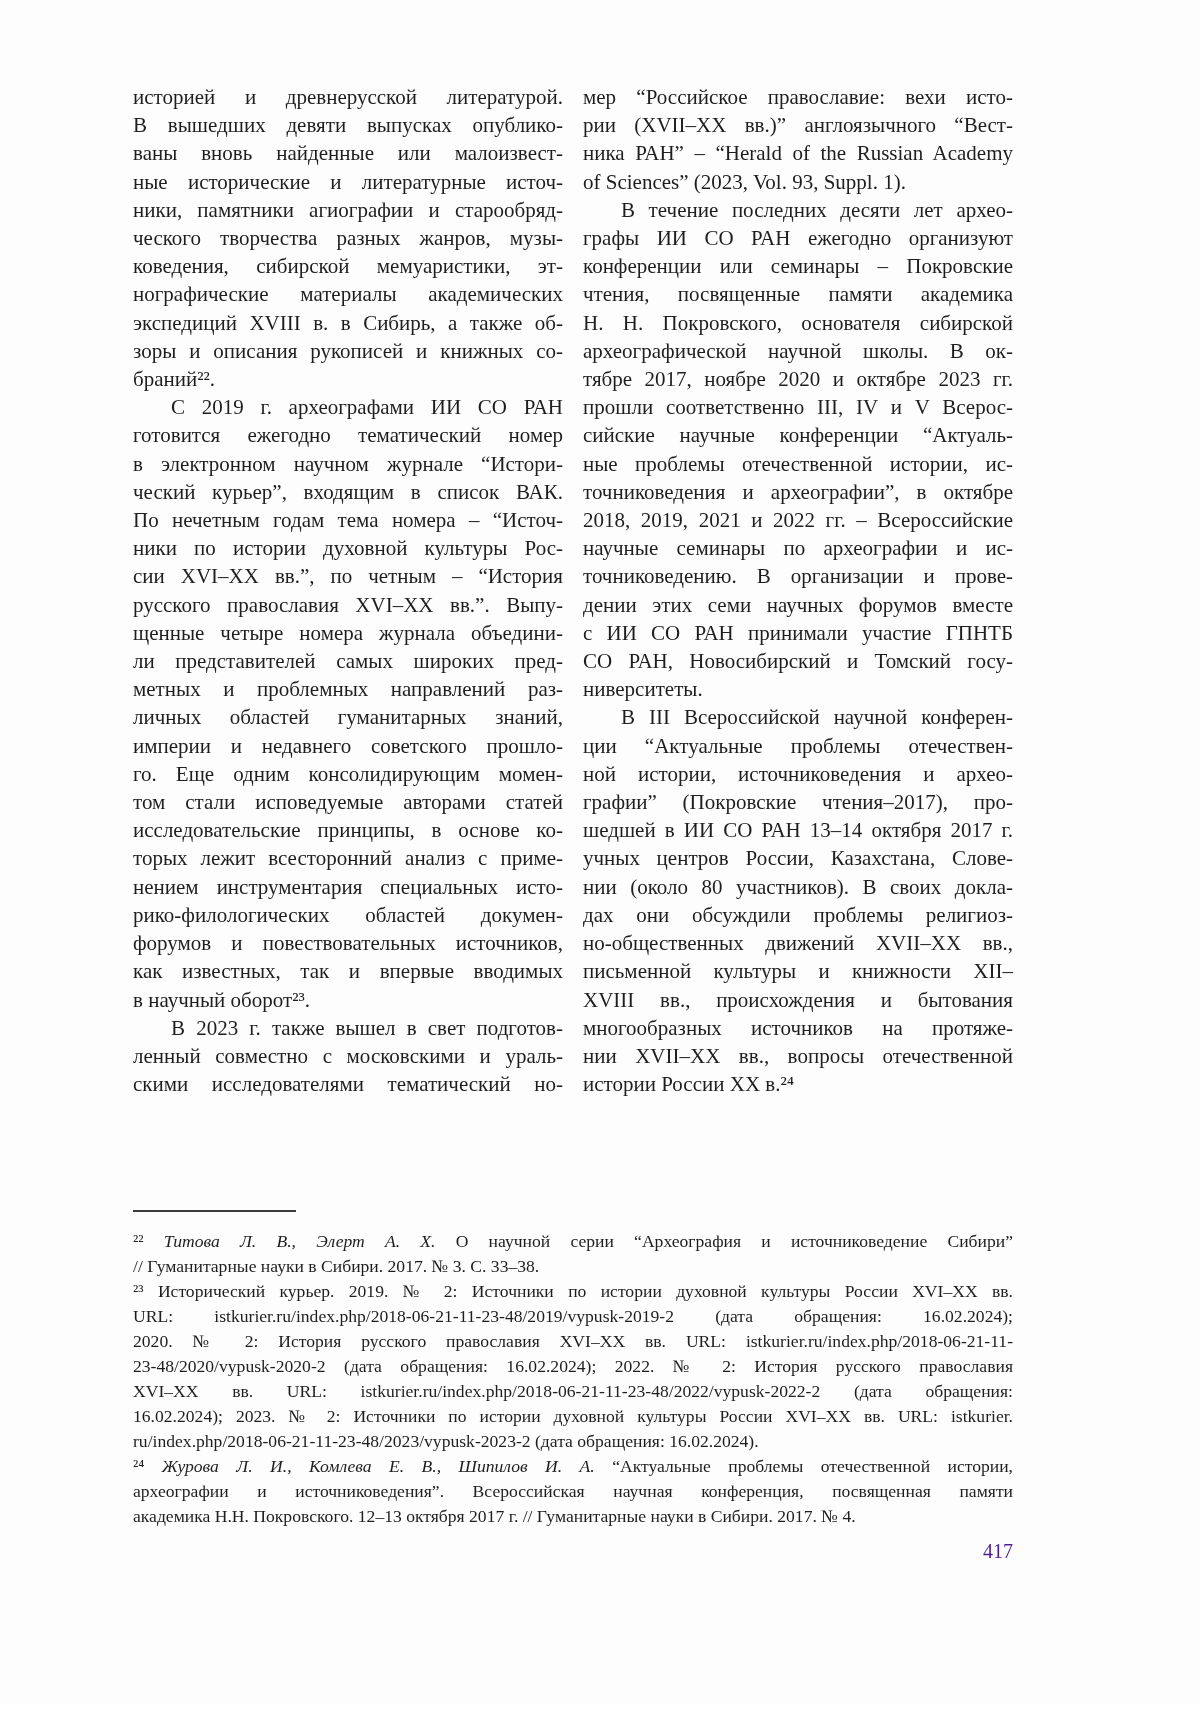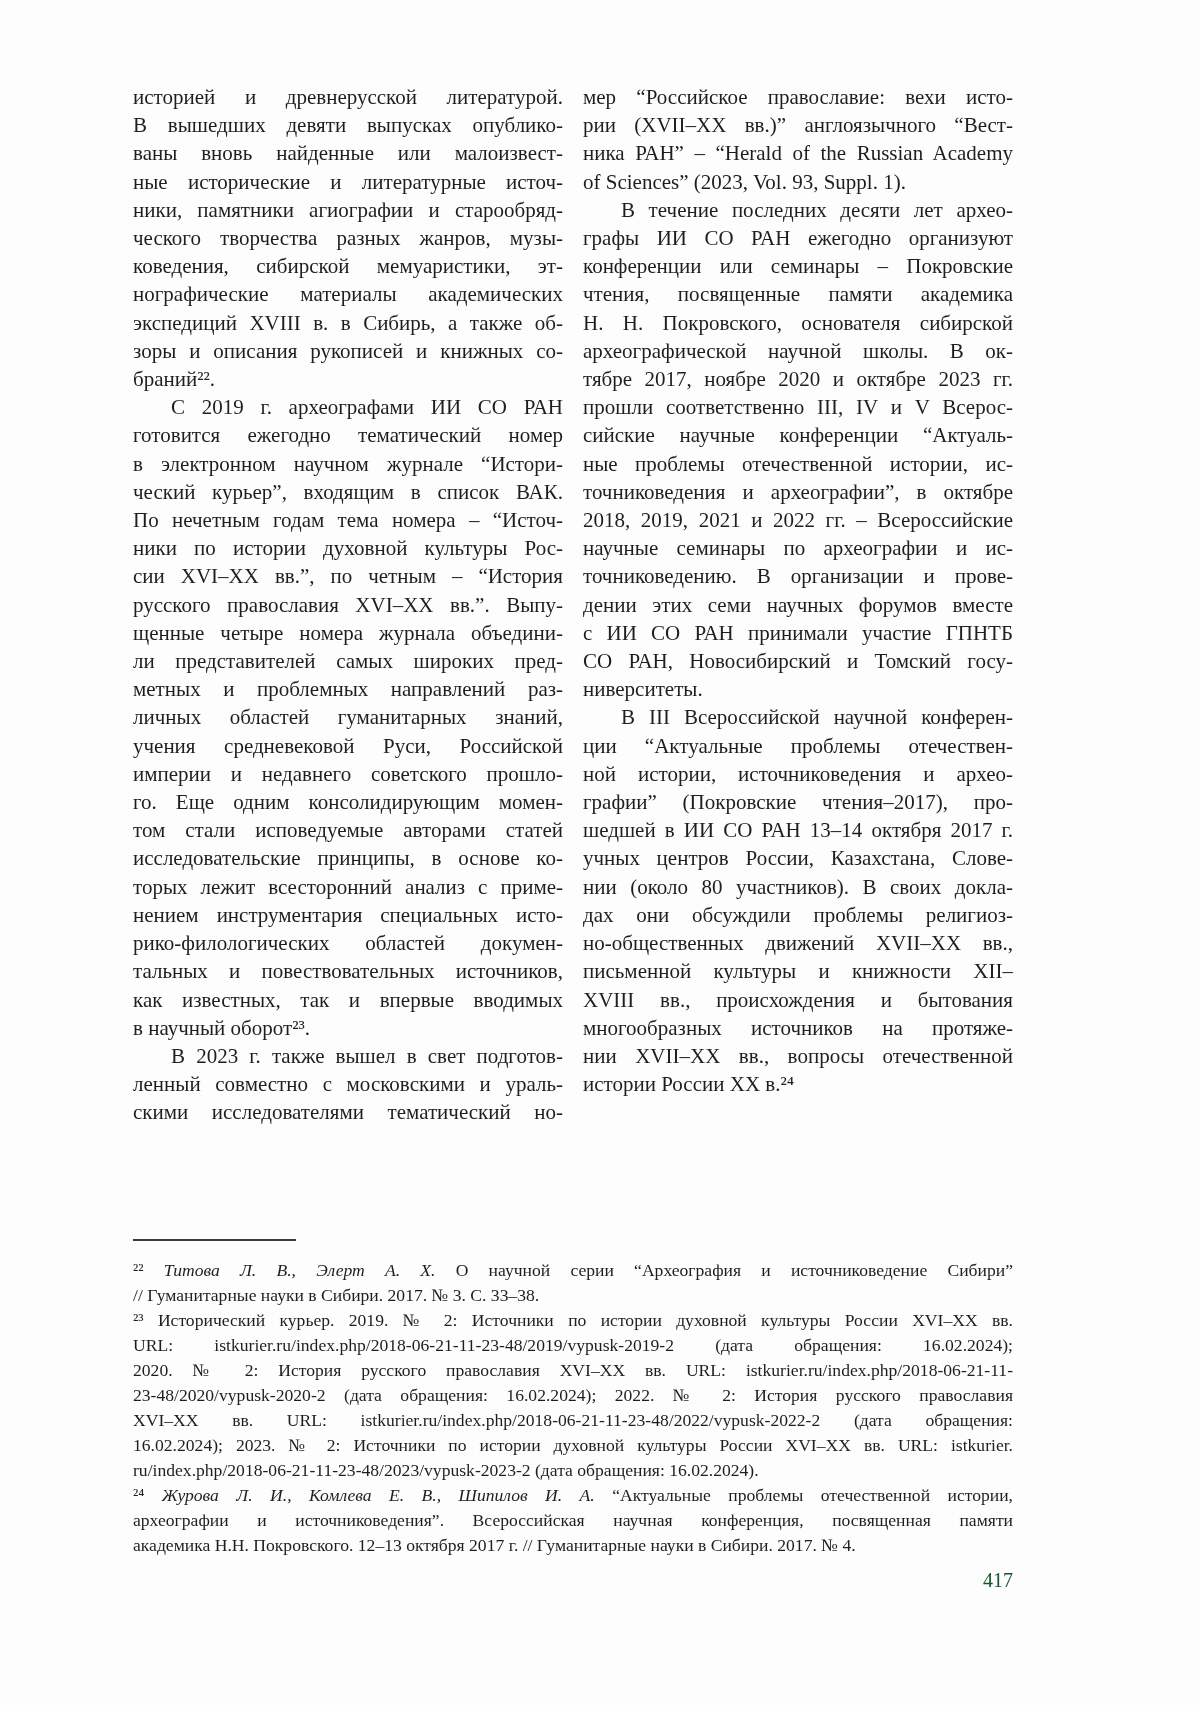--- a/index.html
+++ b/index.html
@@ -26,21 +26,21 @@
   }
   .footnotes { width:880px; font-size:17.6px; line-height:25px; }
   .footnotes .line { text-align:justify; text-align-last:justify; }
   .footnotes .line.last { text-align-last:left; }
   .ital { font-style:italic; }
   .page-number {
     width:880px;
     margin-top:11px;
     text-align:right;
     font-size:20px;
-    color:#14532d;
+    color:#4c1d95;
   }
 </style>
 </head>
 <body>
 
 <div class="page">
   <div class="columns">
     <div class="col">
         <div class="para">
           <div class="line">историей и древнерусской литературой.</div>
@@ -61,29 +61,28 @@
           <div class="line">в электронном научном журнале “Истори-</div>
           <div class="line">ческий курьер”, входящим в список ВАК.</div>
           <div class="line">По нечетным годам тема номера – “Источ-</div>
           <div class="line">ники по истории духовной культуры Рос-</div>
           <div class="line">сии XVI–XX вв.”, по четным – “История</div>
           <div class="line">русского православия XVI–XX вв.”. Выпу-</div>
           <div class="line">щенные четыре номера журнала объедини-</div>
           <div class="line">ли представителей самых широких пред-</div>
           <div class="line">метных и проблемных направлений раз-</div>
           <div class="line">личных областей гуманитарных знаний,</div>
-          <div class="line">учения средневековой Руси, Российской</div>
           <div class="line">империи и недавнего советского прошло-</div>
           <div class="line">го. Еще одним консолидирующим момен-</div>
           <div class="line">том стали исповедуемые авторами статей</div>
           <div class="line">исследовательские принципы, в основе ко-</div>
           <div class="line">торых лежит всесторонний анализ с приме-</div>
           <div class="line">нением инструментария специальных исто-</div>
           <div class="line">рико-филологических областей докумен-</div>
-          <div class="line">тальных и повествовательных источников,</div>
+          <div class="line">форумов и повествовательных источников,</div>
           <div class="line">как известных, так и впервые вводимых</div>
           <div class="line last">в научный оборот²³.</div>
         </div>
         <div class="para">
           <div class="line indent">В 2023 г. также вышел в свет подготов-</div>
           <div class="line">ленный совместно с московскими и ураль-</div>
           <div class="line">скими исследователями тематический но-</div>
         </div>
       </div>
     <div class="col">

